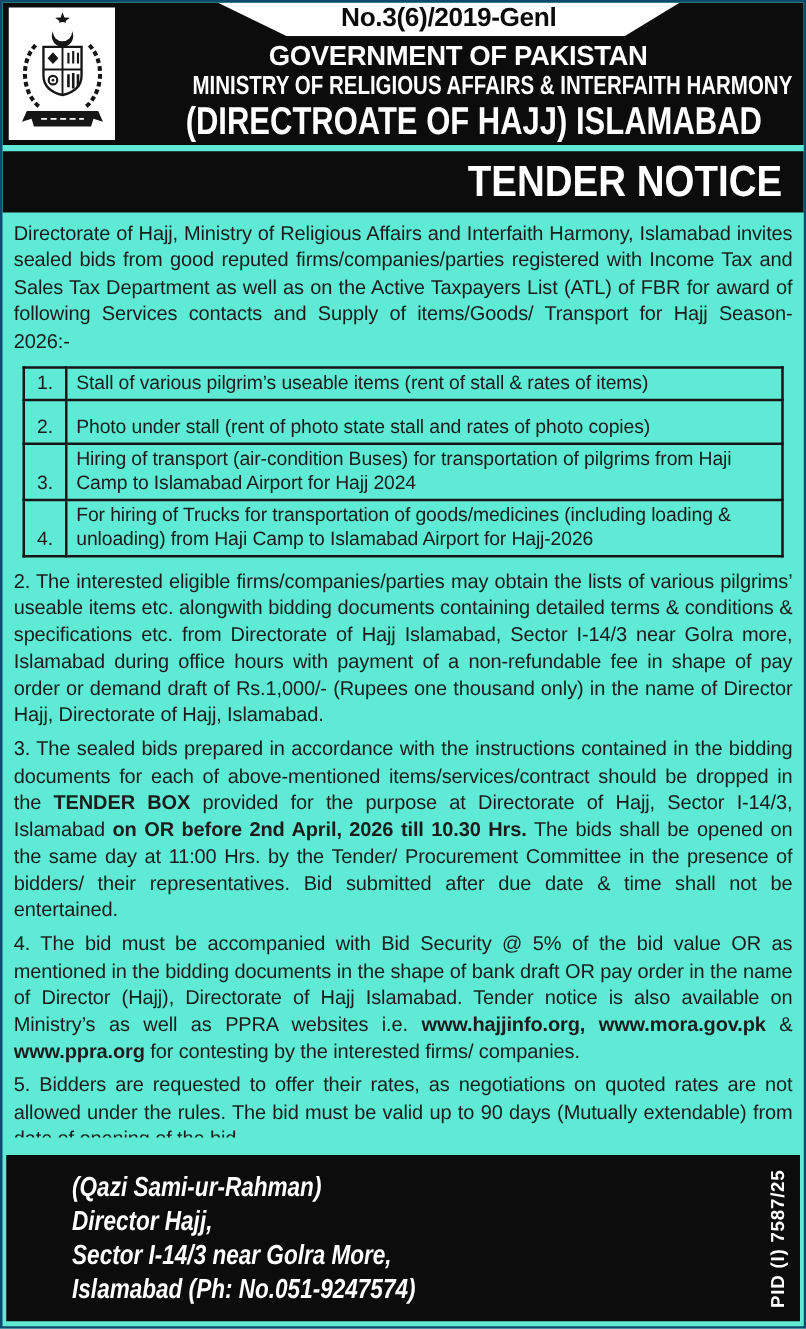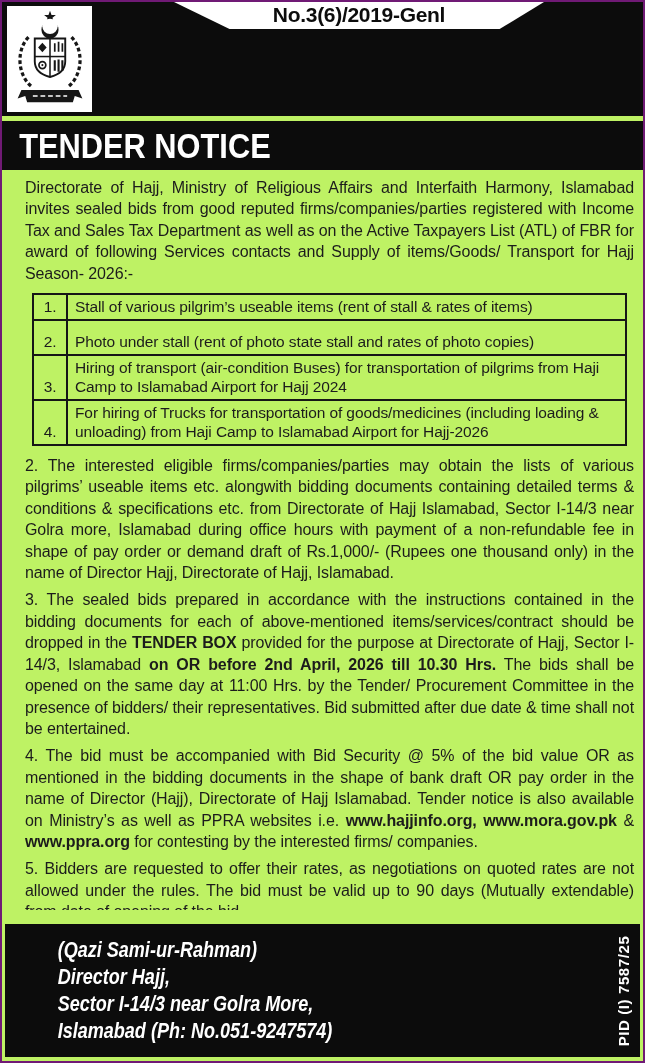--- a/index.html
+++ b/index.html
@@ -1,22 +1,22 @@
 <!DOCTYPE html>
 <html><head>
 <meta charset="utf-8">
 <style>
   * { margin: 0; padding: 0; box-sizing: border-box; }
   html, body { background: #e8e8e8; }
   .ad {
     position: relative;
     width: 645px; height: 1063px;
     margin: 0 auto;
-    background: #bef264;
-    border: 2px solid #701a75;
+    background: #5eead4;
+    border: 2px solid #0c4a6e;
     font-family: "Liberation Sans", sans-serif;
     color: #1c1c1c;
     overflow: hidden;
   }
   
   .header {
     position: relative;
     height: 114px;
     background: #0c0c0c;
   }
@@ -44,29 +44,29 @@
   .hline1 { font-weight: 700; font-size: 22px; line-height: 24px; letter-spacing: -0.3px; }
   .hline2 { font-weight: 700; font-size: 21px; line-height: 23px; white-space: nowrap;
             transform: scaleX(0.78); transform-origin: 50% 50%; }
   .hline3 { font-weight: 700; font-size: 31px; line-height: 32px; white-space: nowrap;
             transform: scaleX(0.80); transform-origin: 50% 50%; margin-top: 1px; }
   
   .title-bar {
     margin-top: 5px;
     height: 49px;
     background: #0c0c0c;
-    display: flex; align-items: center; justify-content: flex-start;
+    display: flex; align-items: center; justify-content: flex-end;
   }
   .title-bar span {
     color: #fff; font-weight: 700; font-size: 35px;
     transform: scaleX(0.88); white-space: nowrap;
   }
   
   .body-sec {
-    padding: 7px 9px 0 23px;
+    padding: 7px 9px 0 9px;
     height: 740px;
     overflow: hidden;
   }
   .body-sec p, .intro {
     font-size: 16px; line-height: 21.4px;
     text-align: justify;
     letter-spacing: -0.1px;
     margin-bottom: 6px;
   }
   .body-sec p b { font-weight: 700; }
@@ -143,20 +143,25 @@
           <circle cx="34" cy="60" r="1.1" fill="#161616"></circle>
           <path d="M47,55 v11 M51,54 v13 M55,55 v11" stroke="#161616" stroke-width="2.2"></path>
 
           <path d="M12,86 L72,86 L76,95 L68,92.5 L66,99 L18,99 L16,92.5 L8,95 Z" fill="#161616"></path>
           <path d="M24,92.5 h36" stroke="#ffffff" stroke-width="1.6" stroke-dasharray="5 3"></path>
         </svg>
       </span>
     </div>
     <div class="ref-banner">
       <span>No.3(6)/2019-Genl</span>
+    </div>
+    <div class="header-text">
+      <div class="hline1">GOVERNMENT OF PAKISTAN</div>
+      <div class="hline2">MINISTRY OF RELIGIOUS AFFAIRS &amp; INTERFAITH HARMONY</div>
+      <div class="hline3">(DIRECTROATE OF HAJJ) ISLAMABAD</div>
     </div>
   </div>
 
   <div class="title-bar">
     <span>TENDER NOTICE</span>
   </div>
 
   <div class="body-sec">
     <div class="intro">Directorate of Hajj, Ministry of Religious Affairs and Interfaith Harmony, Islamabad invites sealed bids from good reputed firms/companies/parties registered with Income Tax and Sales Tax Department as well as on the Active Taxpayers List (ATL) of FBR for award of following Services contacts and Supply of items/Goods/ Transport for Hajj Season- 2026:-</div>
 

